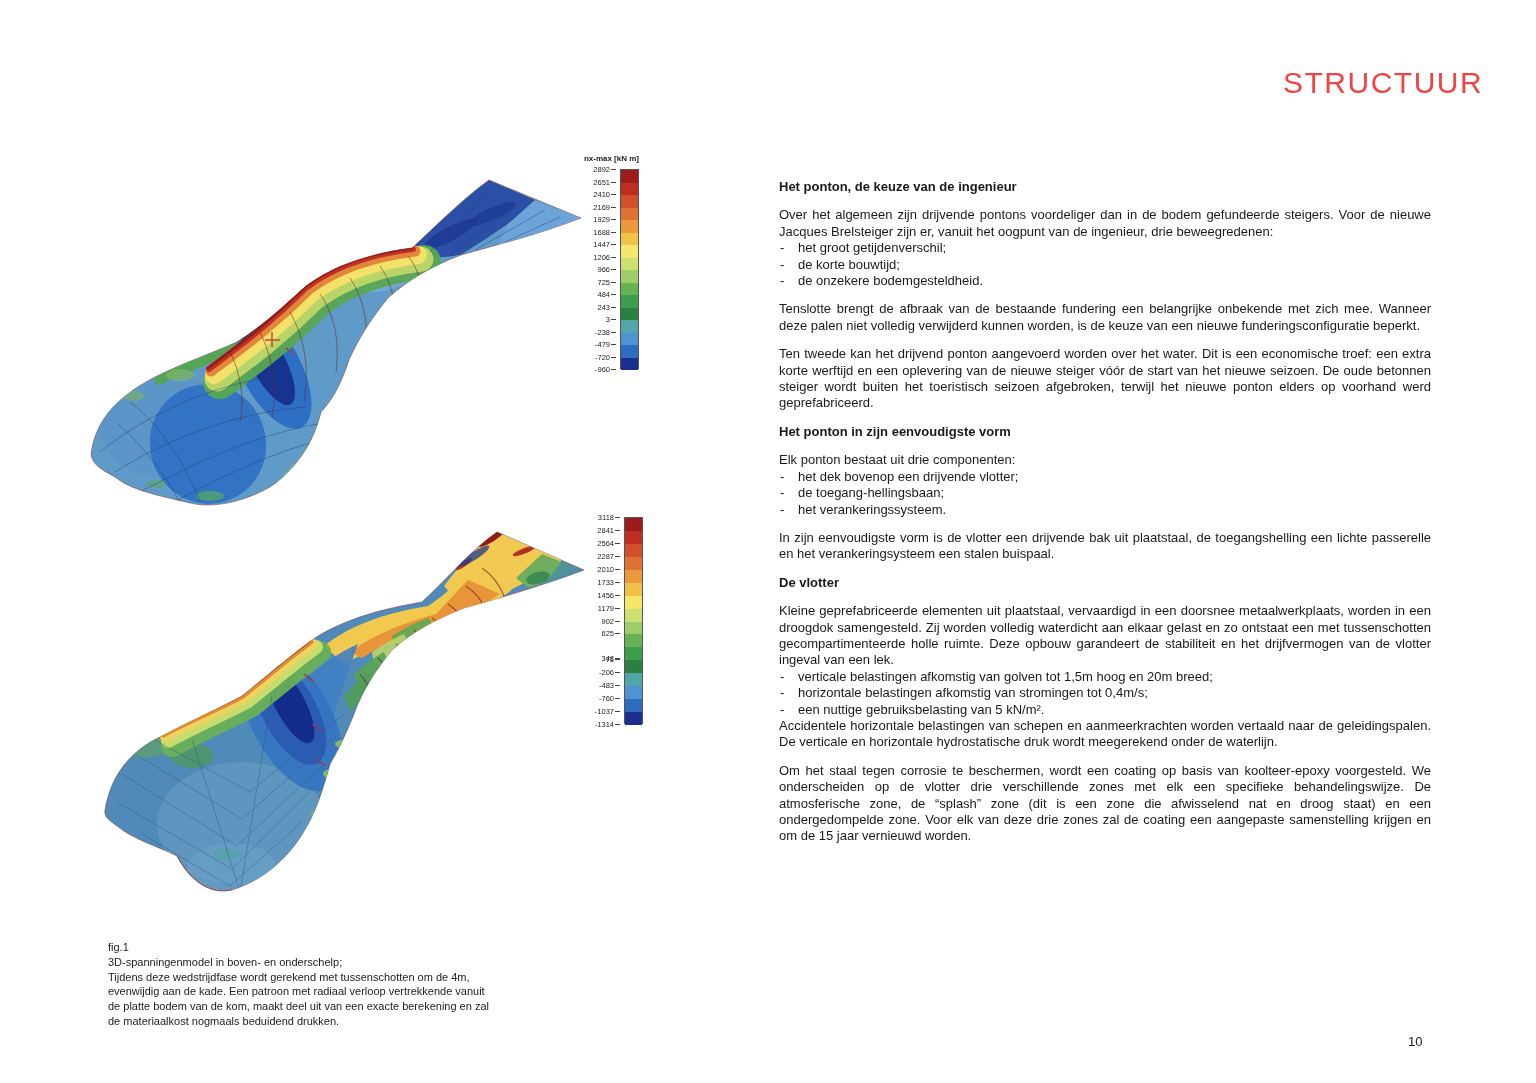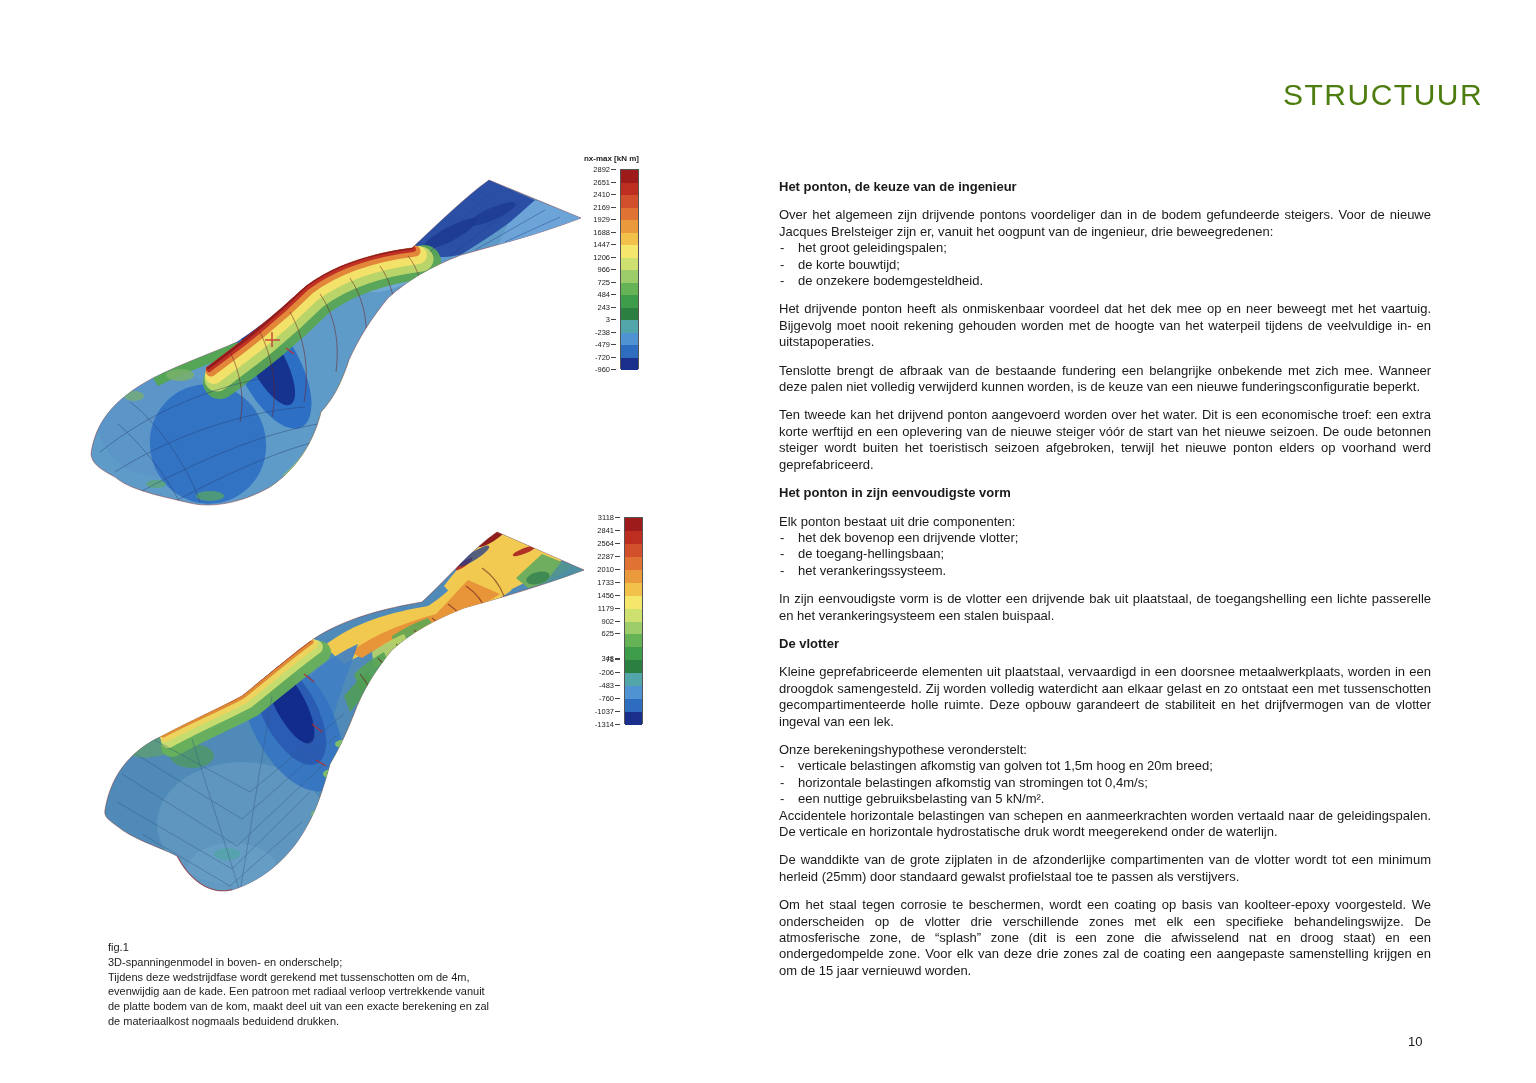--- a/index.html
+++ b/index.html
@@ -3,22 +3,22 @@
 <meta charset="utf-8">
 <style>
   html,body{margin:0;padding:0;background:#e8e8e8;}
   .page{
     position:relative;width:1536px;height:1083px;margin:0 auto;
     background:#ffffff;overflow:hidden;
     font-family:"Liberation Sans", sans-serif;color:#1c1c1c;
   }
   
   .doc-title{
-    position:absolute;left:1283px;top:78px;
-    font-size:30px;font-weight:400;letter-spacing:1.5px;color:#4d7c0f;
+    position:absolute;left:1283px;top:66px;
+    font-size:30px;font-weight:400;letter-spacing:1.5px;color:#ef4444;
   }
   
   .fig-canvas{position:absolute;}
   .fig1{left:90px;top:172px;width:494px;height:336px;}
   .fig2{left:92px;top:524px;width:494px;height:372px;}
   .fig-canvas svg{width:100%;height:100%;display:block;}
   
   .legend{position:absolute;}
   .legend1{left:566px;top:154px;}
   .legend2{left:570px;top:511px;}
@@ -312,43 +312,40 @@
         <div>evenwijdig aan de kade. Een patroon met radiaal verloop vertrekkende vanuit</div>
         <div>de platte bodem van de kom, maakt deel uit van een exacte berekening en zal</div>
         <div>de materiaalkost nogmaals beduidend drukken.</div>
       </div>
   </div>
 
   <div class="article">
       <div class="blk h">Het ponton, de keuze van de ingenieur</div>
       <div class="blk p">Over het algemeen zijn drijvende pontons voordeliger dan in de bodem gefundeerde steigers. Voor de nieuwe Jacques Brelsteiger zijn er, vanuit het oogpunt van de ingenieur, drie beweegredenen:</div>
       <div class="blk list tight">
-        <div class="li"><span class="dash">-</span><span>het groot geleidingspalen;</span></div>
+        <div class="li"><span class="dash">-</span><span>het groot getijdenverschil;</span></div>
         <div class="li"><span class="dash">-</span><span>de korte bouwtijd;</span></div>
         <div class="li"><span class="dash">-</span><span>de onzekere bodemgesteldheid.</span></div>
       </div>
-      <div class="blk p">Het drijvende ponton heeft als onmiskenbaar voordeel dat het dek mee op en neer beweegt met het vaartuig. Bijgevolg moet nooit rekening gehouden worden met de hoogte van het waterpeil tijdens de veelvuldige in- en uitstapoperaties.</div>
       <div class="blk p">Tenslotte brengt de afbraak van de bestaande fundering een belangrijke onbekende met zich mee. Wanneer deze palen niet volledig verwijderd kunnen worden, is de keuze van een nieuwe funderingsconfiguratie beperkt.</div>
       <div class="blk p">Ten tweede kan het drijvend ponton aangevoerd worden over het water. Dit is een economische troef: een extra korte werftijd en een oplevering van de nieuwe steiger vóór de start van het nieuwe seizoen. De oude betonnen steiger wordt buiten het toeristisch seizoen afgebroken, terwijl het nieuwe ponton elders op voorhand werd geprefabriceerd.</div>
       <div class="blk h">Het ponton in zijn eenvoudigste vorm</div>
       <div class="blk p">Elk ponton bestaat uit drie componenten:</div>
       <div class="blk list tight">
         <div class="li"><span class="dash">-</span><span>het dek bovenop een drijvende vlotter;</span></div>
         <div class="li"><span class="dash">-</span><span>de toegang-hellingsbaan;</span></div>
         <div class="li"><span class="dash">-</span><span>het verankeringssysteem.</span></div>
       </div>
       <div class="blk p">In zijn eenvoudigste vorm is de vlotter een drijvende bak uit plaatstaal, de toegangshelling een lichte passerelle en het verankeringsysteem een stalen buispaal.</div>
       <div class="blk h">De vlotter</div>
       <div class="blk p">Kleine geprefabriceerde elementen uit plaatstaal, vervaardigd in een doorsnee metaalwerkplaats, worden in een droogdok samengesteld. Zij worden volledig waterdicht aan elkaar gelast en zo ontstaat een met tussenschotten gecompartimenteerde holle ruimte. Deze opbouw garandeert de stabiliteit en het drijfvermogen van de vlotter ingeval van een lek.</div>
-      <div class="blk p">Onze berekeningshypothese veronderstelt:</div>
       <div class="blk list tight">
         <div class="li"><span class="dash">-</span><span>verticale belastingen afkomstig van golven tot 1,5m hoog en 20m breed;</span></div>
         <div class="li"><span class="dash">-</span><span>horizontale belastingen afkomstig van stromingen tot 0,4m/s;</span></div>
         <div class="li"><span class="dash">-</span><span>een nuttige gebruiksbelasting van 5 kN/m².</span></div>
       </div>
       <div class="blk p tight">Accidentele horizontale belastingen van schepen en aanmeerkrachten worden vertaald naar de geleidingspalen. De verticale en horizontale hydrostatische druk wordt meegerekend onder de waterlijn.</div>
-      <div class="blk p">De wanddikte van de grote zijplaten in de afzonderlijke compartimenten van de vlotter wordt tot een minimum herleid (25mm) door standaard gewalst profielstaal toe te passen als verstijvers.</div>
       <div class="blk p">Om het staal tegen corrosie te beschermen, wordt een coating op basis van koolteer-epoxy voorgesteld. We onderscheiden op de vlotter drie verschillende zones met elk een specifieke behandelingswijze. De atmosferische zone, de “splash” zone (dit is een zone die afwisselend nat en droog staat) en een ondergedompelde zone. Voor elk van deze drie zones zal de coating een aangepaste samenstelling krijgen en om de 15 jaar vernieuwd worden.</div>
     </div>
 
   <div class="page-number">10</div>
 
 </div>
 
 </body></html>

